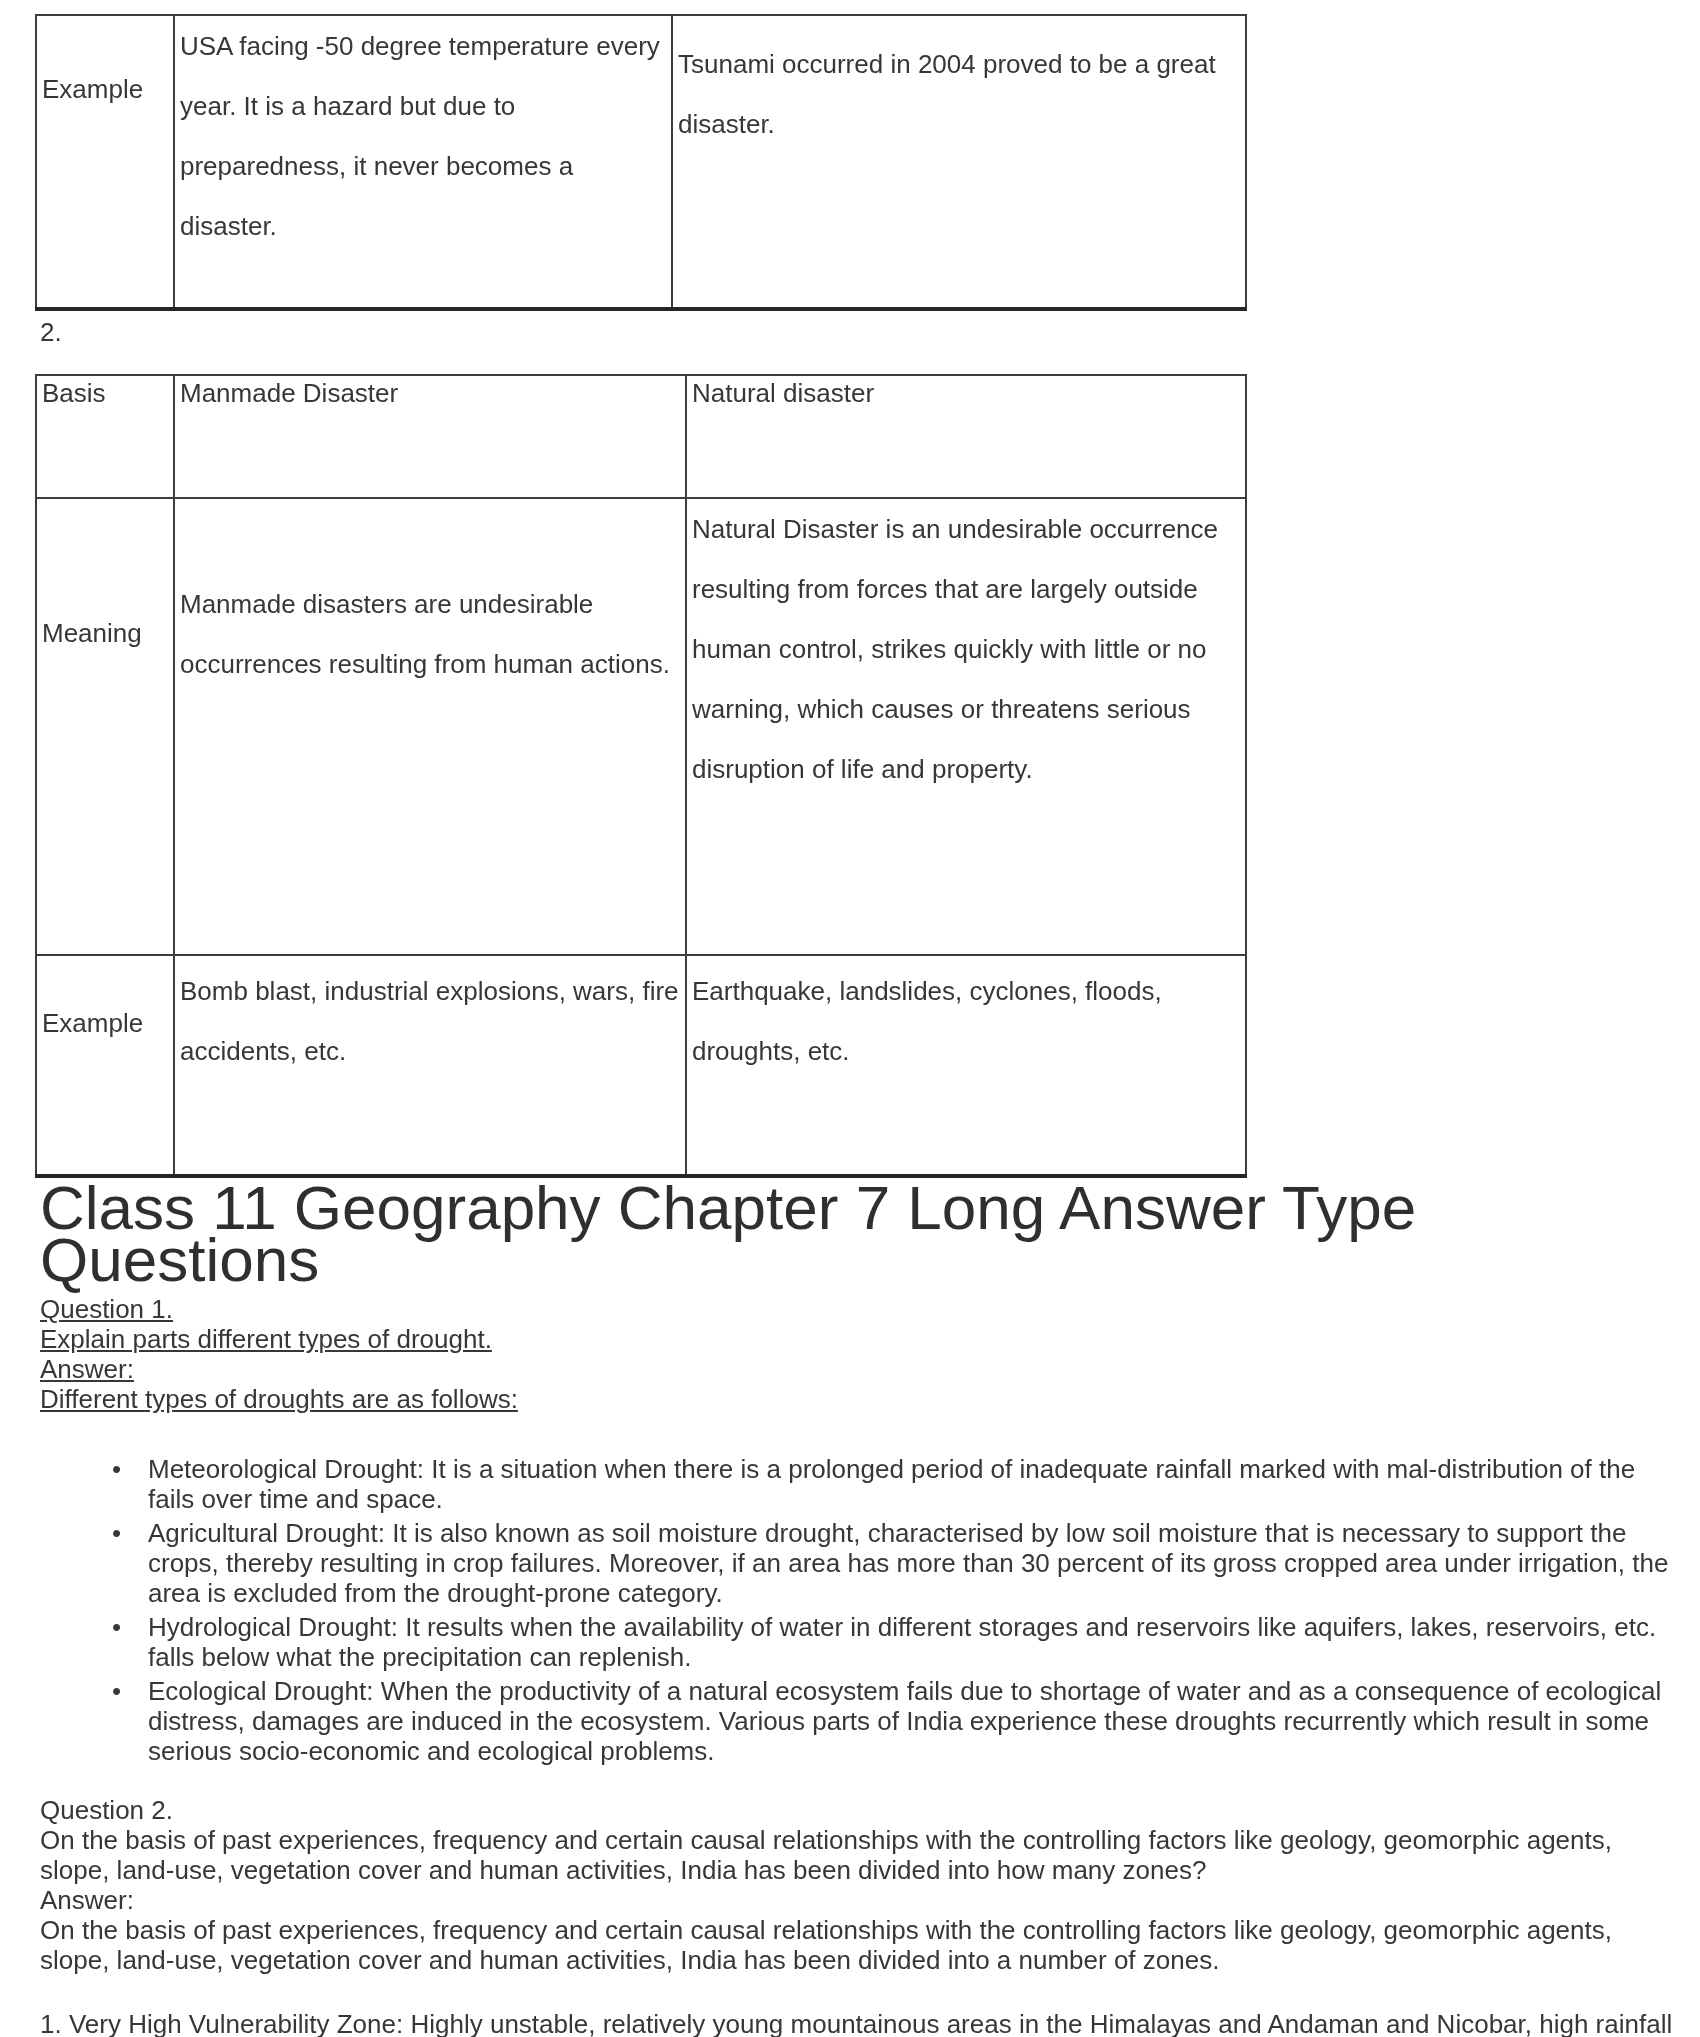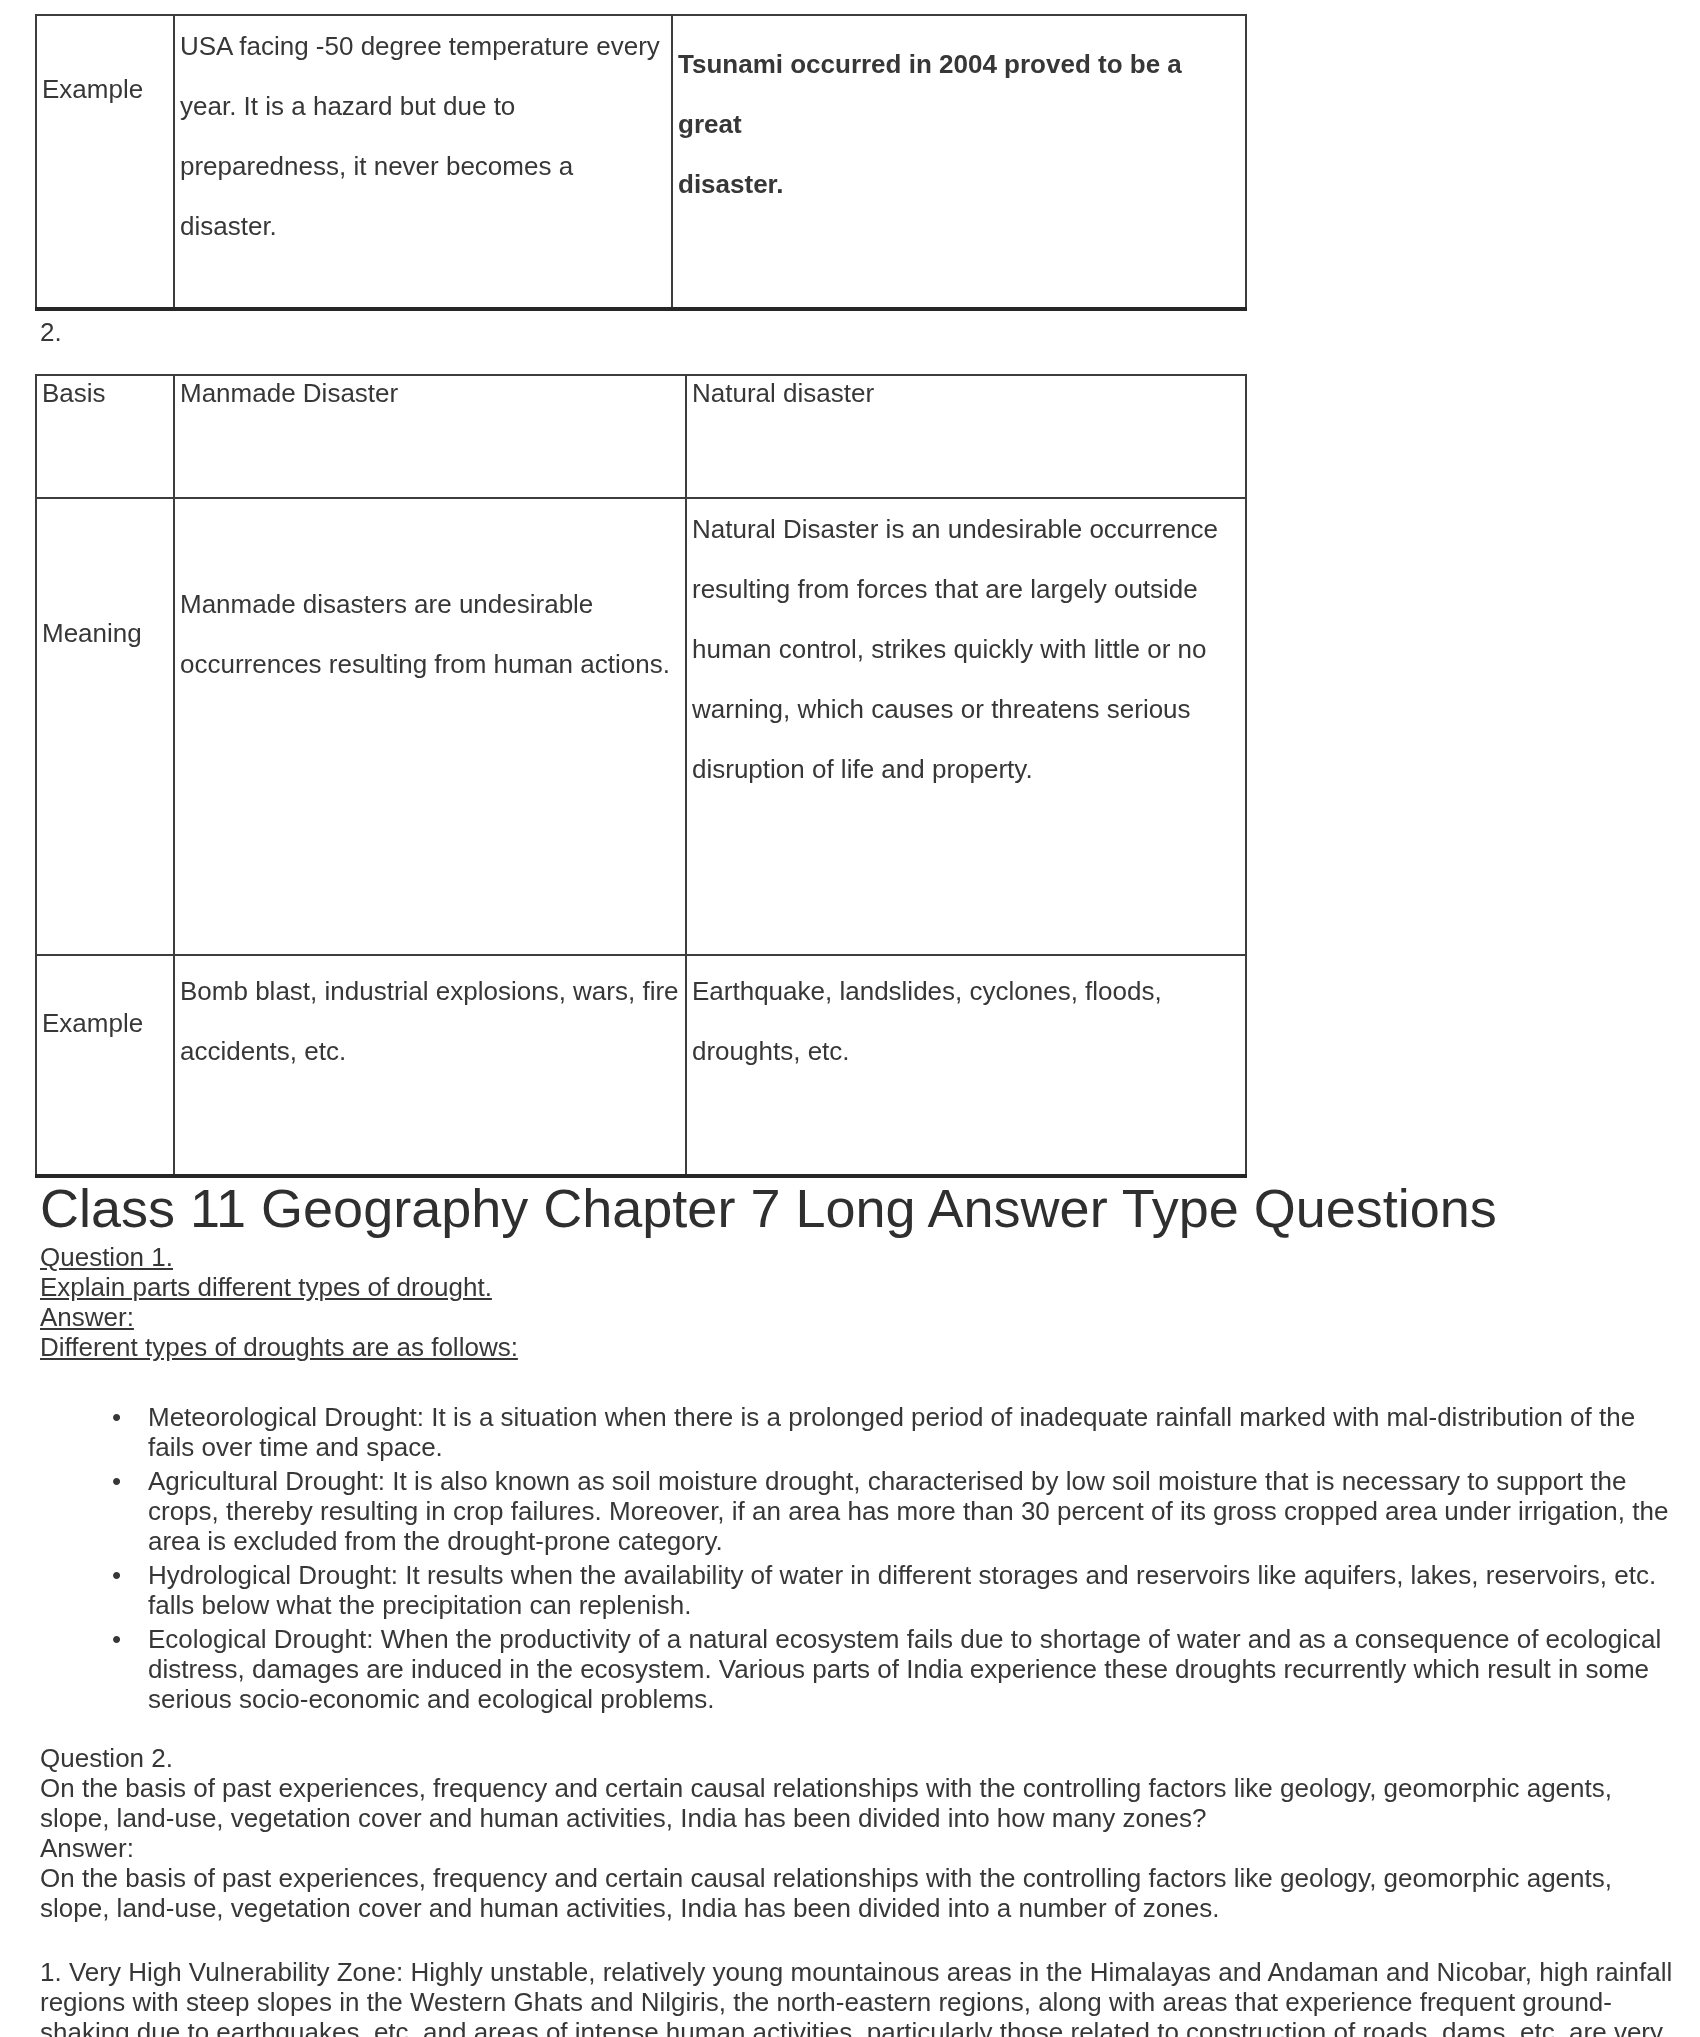--- a/index.html
+++ b/index.html
@@ -16,28 +16,28 @@
     border:2px solid #3d3d3d;vertical-align:top;text-align:left;
     padding:0 4px 0 5px;line-height:60px;white-space:pre-line;
     overflow:hidden;font-weight:400;
   }
   #table1{margin-top:14px;border-bottom:4px solid #262626;}
   #table1 td{height:248px;}
   #table2{margin-top:27px;border-bottom:4px solid #262626;}
   .t2-head td{line-height:34px;height:121px;}
   .t2-meaning td{height:351px;}
   .t2-example td{height:181px;}
-  .pt0{padding-top:0;} .pt5{padding-top:5px;} .pt18{padding-top:18px;font-weight:bold;}
+  .pt0{padding-top:0;} .pt5{padding-top:5px;} .pt18{padding-top:18px;}
   .pt37{padding-top:37px;} .pt43{padding-top:43px;}
   .pt75{padding-top:75px;} .pt104{padding-top:104px;}
 
   
   .num-label{margin-top:6px;line-height:30px;}
   h1{
-    font-size:54px;font-weight:400;color:#2f2f2f;
+    font-size:62px;font-weight:400;color:#2f2f2f;
     line-height:52px;margin:4px 0 8px 0;
   }
   .qblock{margin-top:8px;line-height:30px;}
   .qblock div{min-height:30px;text-decoration:underline;}
   ul.drought-list{margin:40px 0 0 0;padding:0 0 0 108px;list-style:none;}
   ul.drought-list li{position:relative;line-height:30px;margin:0 0 4px 0;}
   ul.drought-list li .bullet-dot{
     position:absolute;left:-36px;top:0;line-height:30px;
   }
   .qblock2{margin-top:29px;line-height:30px;}

